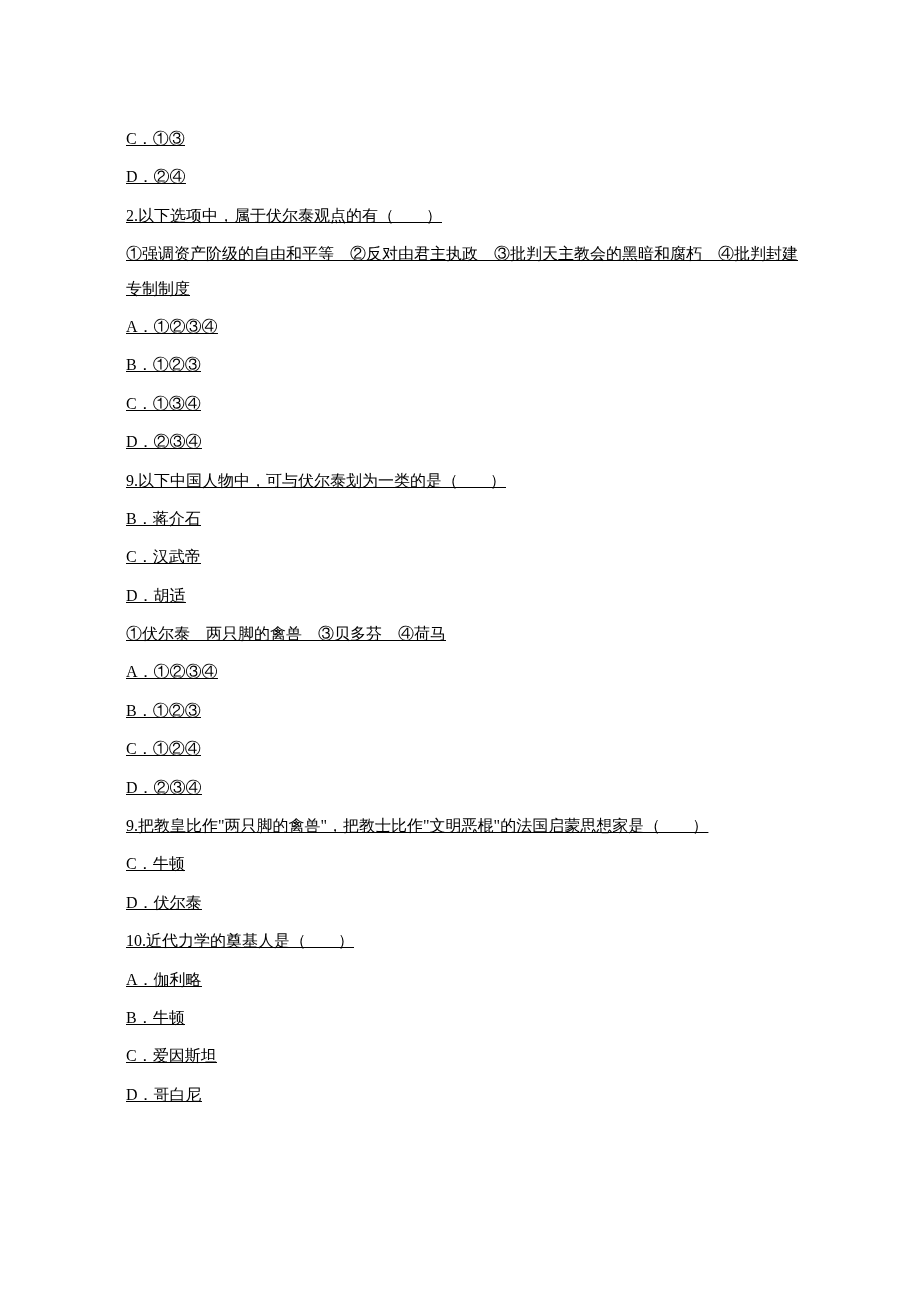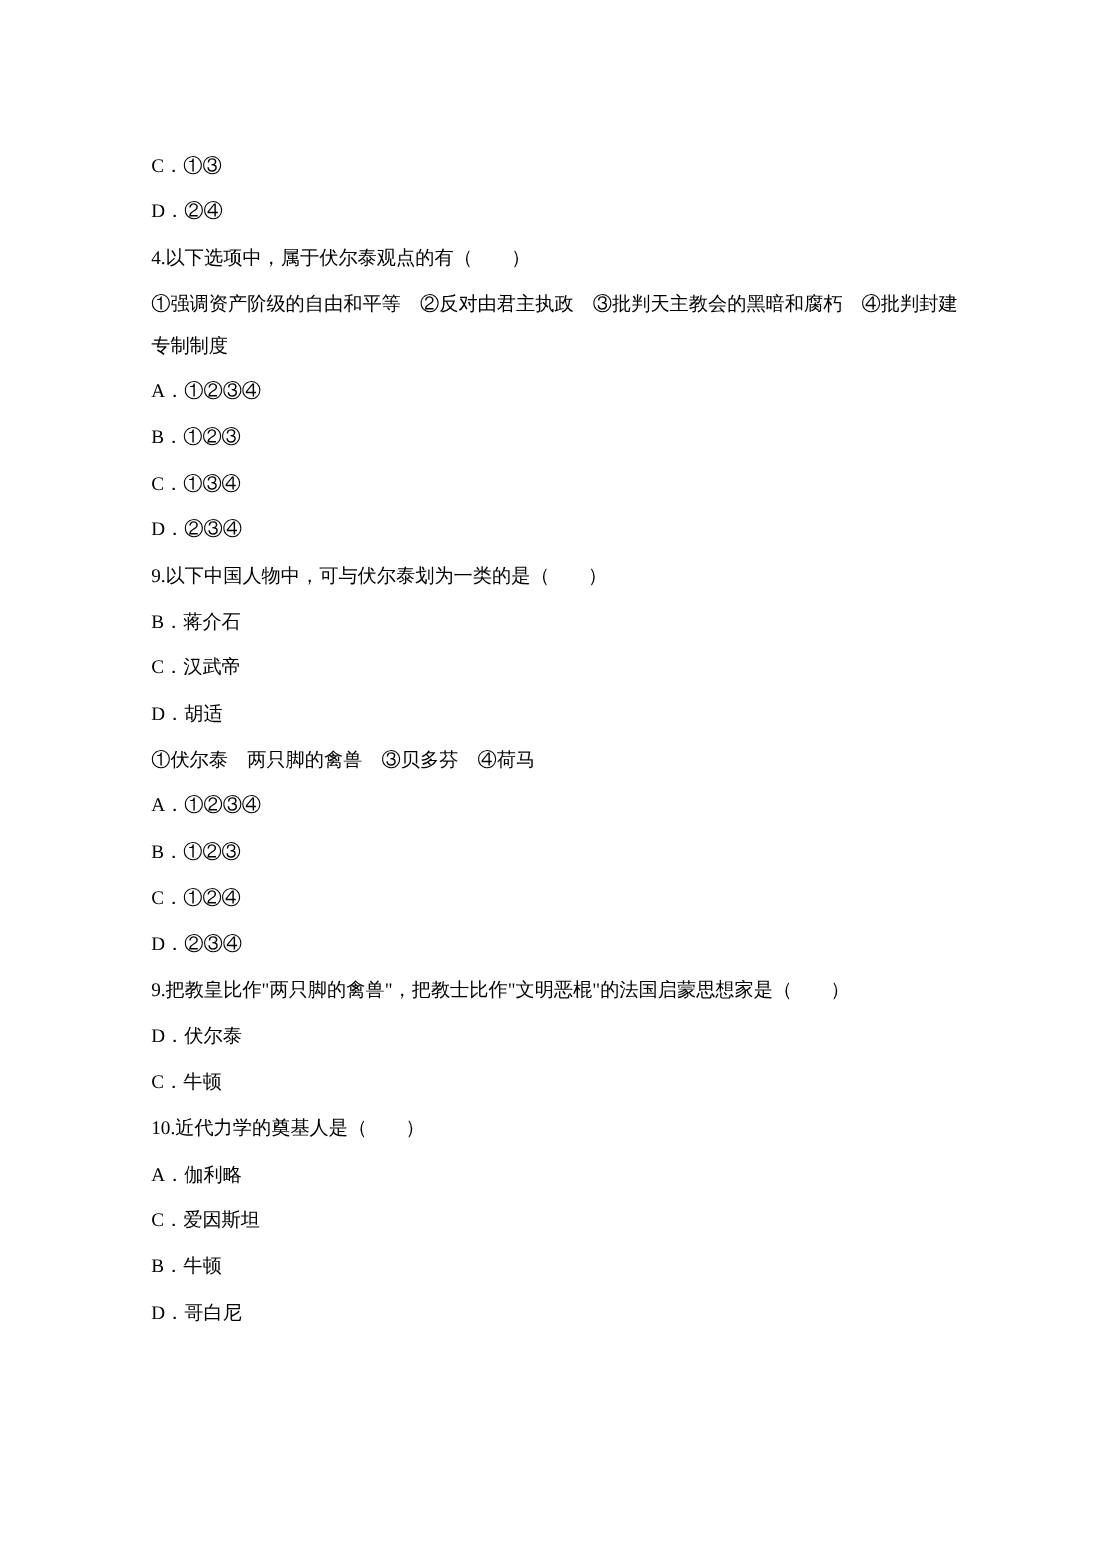--- a/index.html
+++ b/index.html
@@ -1,18 +1,19 @@
 <!DOCTYPE html>
 <html><head>
   <meta charset="utf-8">
   <style>
     * {
       margin: 4px;
       padding: 0;
       box-sizing: border-box;
+      text-decoration: underline;
     }
     body {
       width: 920px;
       min-height: 1302px;
       background: #ffffff;
       font-family: "SimSun", "宋体", serif;
       font-size: 16px;
       color: #000000;
       padding: 110px 110px 60px 110px;
       line-height: 2.15;
@@ -20,36 +21,36 @@
     .line {
       display: block;
     }
   </style>
 </head>
 <body>
 
 <div>
   <span class="line">C．①③</span>
   <span class="line">D．②④</span>
-  <span class="line">4.以下选项中，属于伏尔泰观点的有（　　）</span>
+  <span class="line">2.以下选项中，属于伏尔泰观点的有（　　）</span>
   <span class="line">①强调资产阶级的自由和平等　②反对由君主执政　③批判天主教会的黑暗和腐朽　④批判封建专制制度</span>
   <span class="line">A．①②③④</span>
   <span class="line">B．①②③</span>
   <span class="line">C．①③④</span>
   <span class="line">D．②③④</span>
   <span class="line">9.以下中国人物中，可与伏尔泰划为一类的是（　　）</span>
   <span class="line">B．蒋介石</span>
   <span class="line">C．汉武帝</span>
   <span class="line">D．胡适</span>
   <span class="line">①伏尔泰　两只脚的禽兽　③贝多芬　④荷马</span>
   <span class="line">A．①②③④</span>
   <span class="line">B．①②③</span>
   <span class="line">C．①②④</span>
   <span class="line">D．②③④</span>
   <span class="line">9.把教皇比作"两只脚的禽兽"，把教士比作"文明恶棍"的法国启蒙思想家是（　　）</span>
+  <span class="line">C．牛顿</span>
   <span class="line">D．伏尔泰</span>
-  <span class="line">C．牛顿</span>
   <span class="line">10.近代力学的奠基人是（　　）</span>
   <span class="line">A．伽利略</span>
+  <span class="line">B．牛顿</span>
   <span class="line">C．爱因斯坦</span>
-  <span class="line">B．牛顿</span>
   <span class="line">D．哥白尼</span>
 </div>
 
 </body></html>

